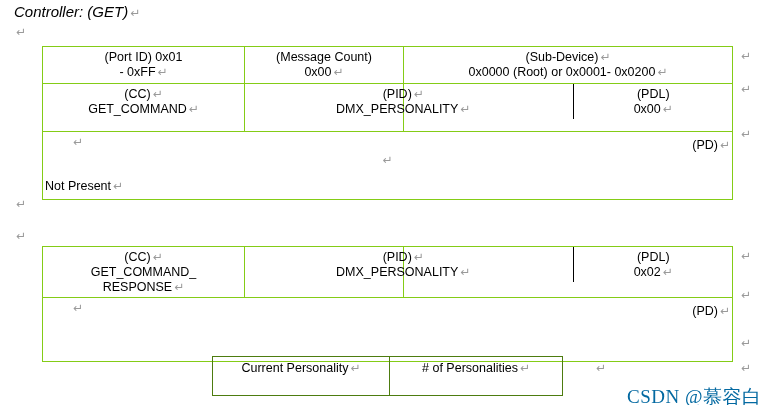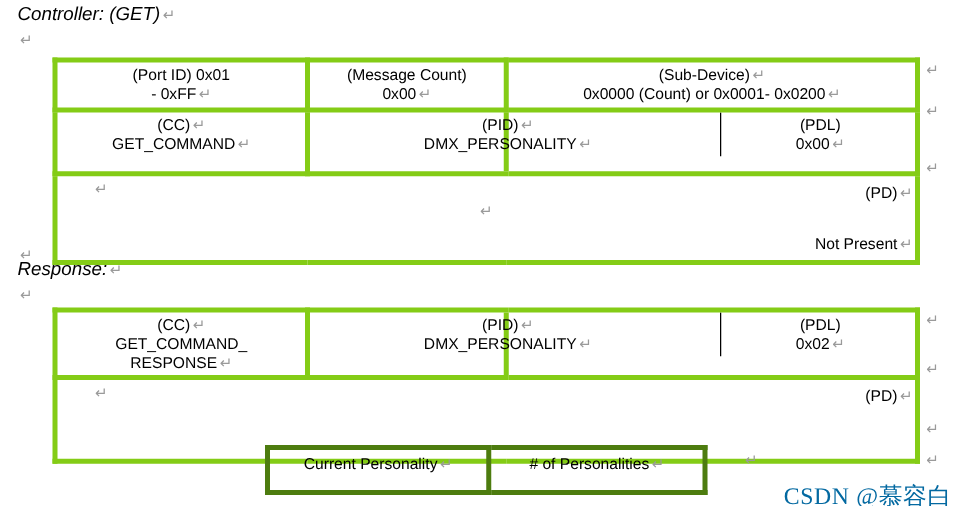--- a/index.html
+++ b/index.html
@@ -48,21 +48,21 @@
 
   
   table.frame {
     position: absolute;
     border-collapse: collapse;
     table-layout: fixed;
     font-size: 12.5px;
     line-height: 15px;
   }
   table.frame > tbody > tr > td {
-    border: 4px solid #84cc16;
+    border: 1px solid #84cc16;
     text-align: center;
     vertical-align: top;
     padding: 3px 2px 2px 2px;
   }
   td.pd-cell {
     position: relative;
     padding: 0;
   }
   .pd-label {
     display: block;
@@ -80,34 +80,34 @@
   .pd-blank-line {
     display: block;
     text-align: center;
     color: #9a9a9a;
     font-size: 12px;
     font-family: "DejaVu Sans", sans-serif;
     line-height: 15px;
   }
   .pd-notpresent {
     display: block;
-    text-align: right;
+    text-align: left;
     padding-top: 11px;
   }
 
   
   table.inner {
     position: absolute;
     border-collapse: collapse;
     table-layout: fixed;
     font-size: 12.5px;
     line-height: 15px;
   }
   table.inner > tbody > tr > td {
-    border: 4px solid #4d7c0f;
+    border: 1px solid #4d7c0f;
     text-align: center;
     vertical-align: top;
     padding: 4px 2px 2px 2px;
   }
 
   
   .row-pil {
     position: absolute;
     color: #9a9a9a;
     font-size: 12px;
@@ -147,21 +147,21 @@
         <td style="height:31px;">
           <span>(Port ID) 0x01</span><br>
           <span>- 0xFF</span><span class="pil">↵</span>
         </td>
         <td>
           <span>(Message Count)</span><br>
           <span>0x00</span><span class="pil">↵</span>
         </td>
         <td>
           <span>(Sub-Device)</span><span class="pil">↵</span><br>
-          <span>0x0000 (Count) or 0x0001- 0x0200</span><span class="pil">↵</span>
+          <span>0x0000 (Root) or 0x0001- 0x0200</span><span class="pil">↵</span>
         </td>
       </tr>
       <tr>
         <td style="height:42px;">
           <span>(CC)</span><span class="pil">↵</span><br>
           <span>GET_COMMAND</span><span class="pil">↵</span>
         </td>
         <td colspan="1" style="border-right:none;"></td>
         <td style="padding:0;">
           <table style="width:100%; border-collapse:collapse; table-layout:fixed;">
@@ -195,23 +195,20 @@
         </td>
       </tr>
     </tbody>
   </table>
 
   <div class="row-pil" style="left:741px; top:50px;">↵</div>
   <div class="row-pil" style="left:741px; top:83px;">↵</div>
   <div class="row-pil" style="left:741px; top:128px;">↵</div>
 
   <div class="pil-only" style="left:16px; top:198px;">↵</div>
-  <div class="heading" style="left:14px; top:208px;">
-    <span>Response:</span><span class="pil">↵</span>
-  </div>
   <div class="pil-only" style="left:16px; top:230px;">↵</div>
 
   <table class="frame" style="left:42px; top:246px; width:690px;">
     <colgroup>
       <col style="width:202px">
       <col style="width:159px">
       <col style="width:329px">
     </colgroup>
     <tbody>
       <tr>

